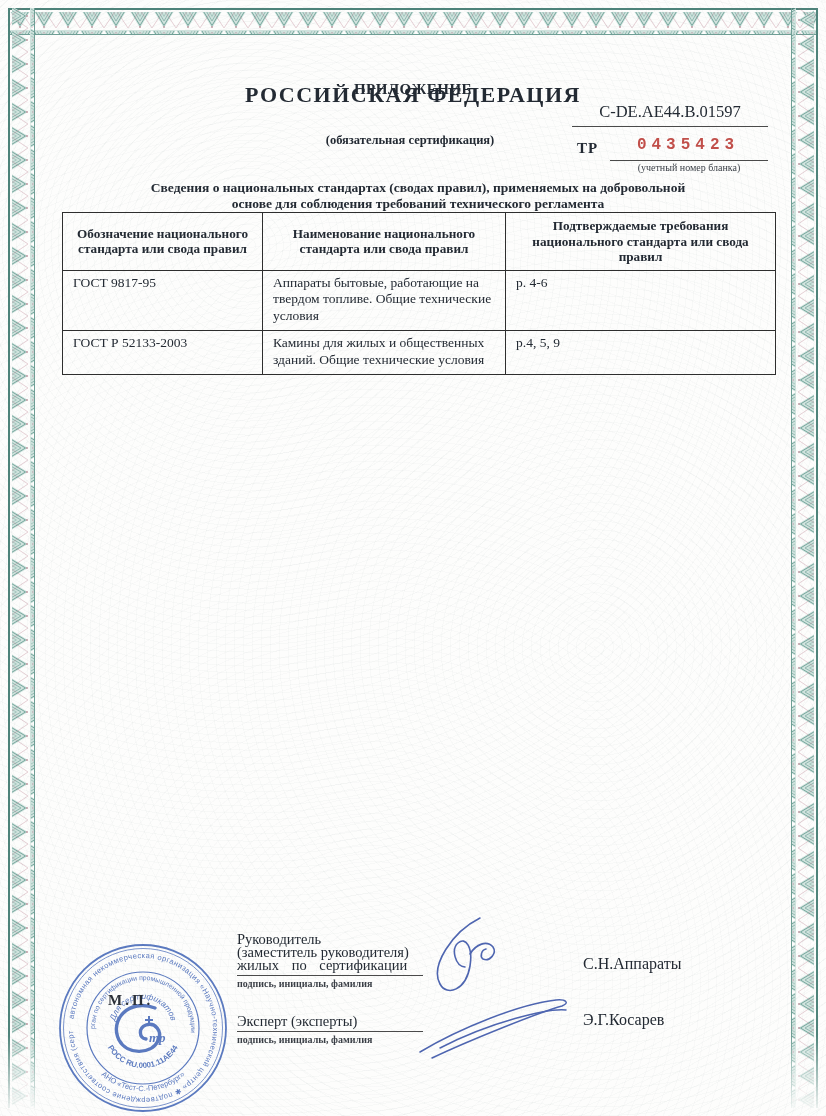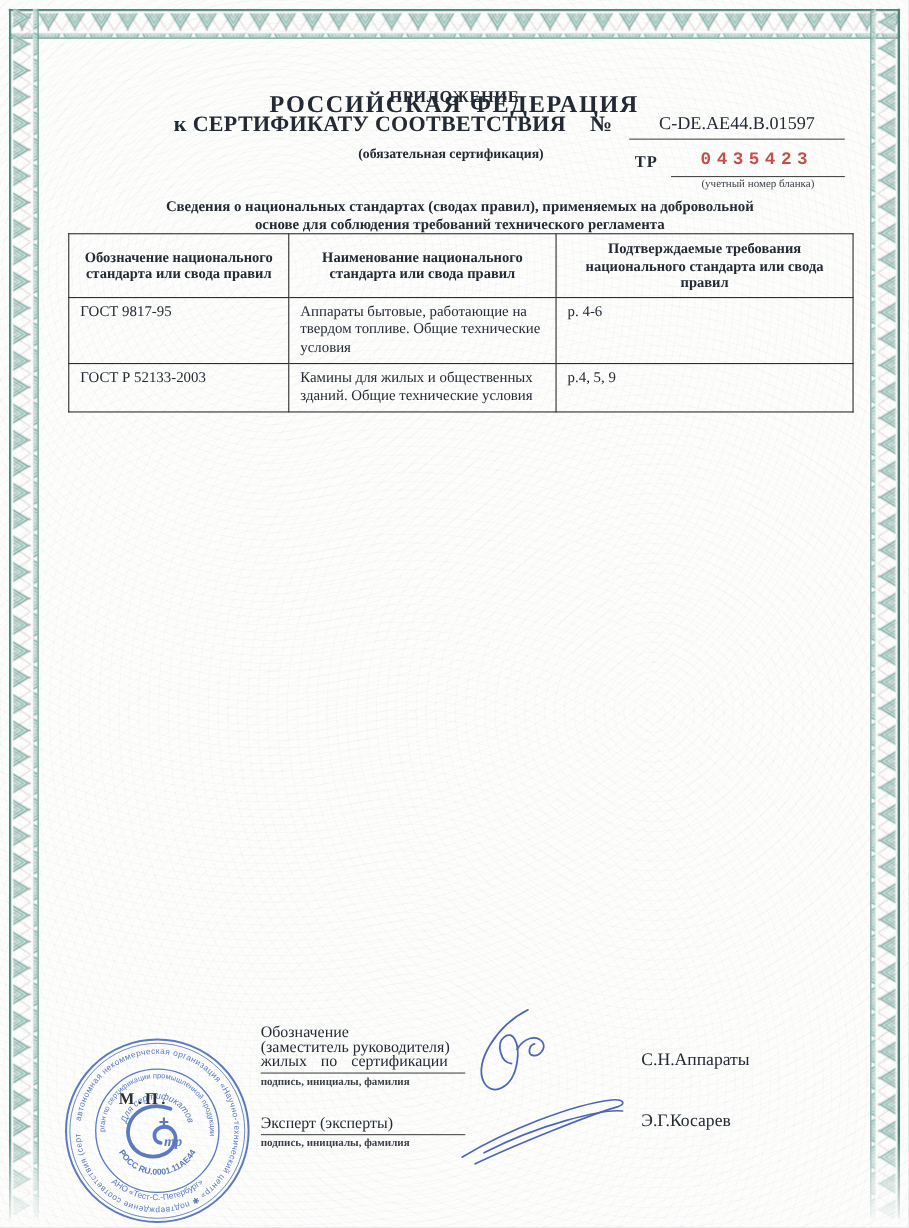--- a/index.html
+++ b/index.html
@@ -91,23 +91,20 @@
     <g mask="url(#fadeMask)">
       <use href="#strip-h" transform="translate(8,8)"></use>
       <use href="#strip-v" transform="translate(8,1108) rotate(-90)"></use>
       <use href="#strip-v" transform="translate(818,8) rotate(90)"></use>
     </g>
   </svg>
 
   <div class="abs title">РОССИЙСКАЯ ФЕДЕРАЦИЯ</div>
   <div class="abs prilozhenie">ПРИЛОЖЕНИЕ</div>
 
-  <div class="abs cert-line">
-    <span>к СЕРТИФИКАТУ СООТВЕТСТВИЯ</span><span class="numero">№</span>
-  </div>
   <div class="abs cert-number">C-DE.AE44.B.01597</div>
   <div class="abs cert-kind">(обязательная сертификация)</div>
 
   <div class="abs tr-label">ТР</div>
   <div class="abs blank-number">0435423</div>
   <div class="abs blank-line"></div>
   <div class="abs blank-caption">(учетный номер бланка)</div>
 
   <div class="abs subtitle">
     <span>Сведения о национальных стандартах (сводах правил), применяемых на добровольной</span><br>
@@ -134,21 +131,21 @@
         <td>р. 4-6</td>
       </tr>
       <tr>
         <td>ГОСТ Р 52133-2003</td>
         <td>Камины для жилых и общественных зданий. Общие технические условия</td>
         <td>р.4, 5, 9</td>
       </tr>
     </tbody>
   </table>
 
-  <div class="abs sig-role role-l1">Обозначение</div>
+  <div class="abs sig-role role-l1">Руководитель</div>
   <div class="abs sig-role role-l2">(заместитель руководителя)</div>
   <div class="abs sig-role role-l3">жилых по сертификации</div>
   <div class="abs sig-underline u1"></div>
   <div class="abs sig-caption c1">подпись, инициалы, фамилия</div>
   <div class="abs sig-name n1">С.Н.Аппараты</div>
 
   <div class="abs sig-role role-exp">Эксперт (эксперты)</div>
   <div class="abs sig-underline u2"></div>
   <div class="abs sig-caption c2">подпись, инициалы, фамилия</div>
   <div class="abs sig-name n2">Э.Г.Косарев</div>

